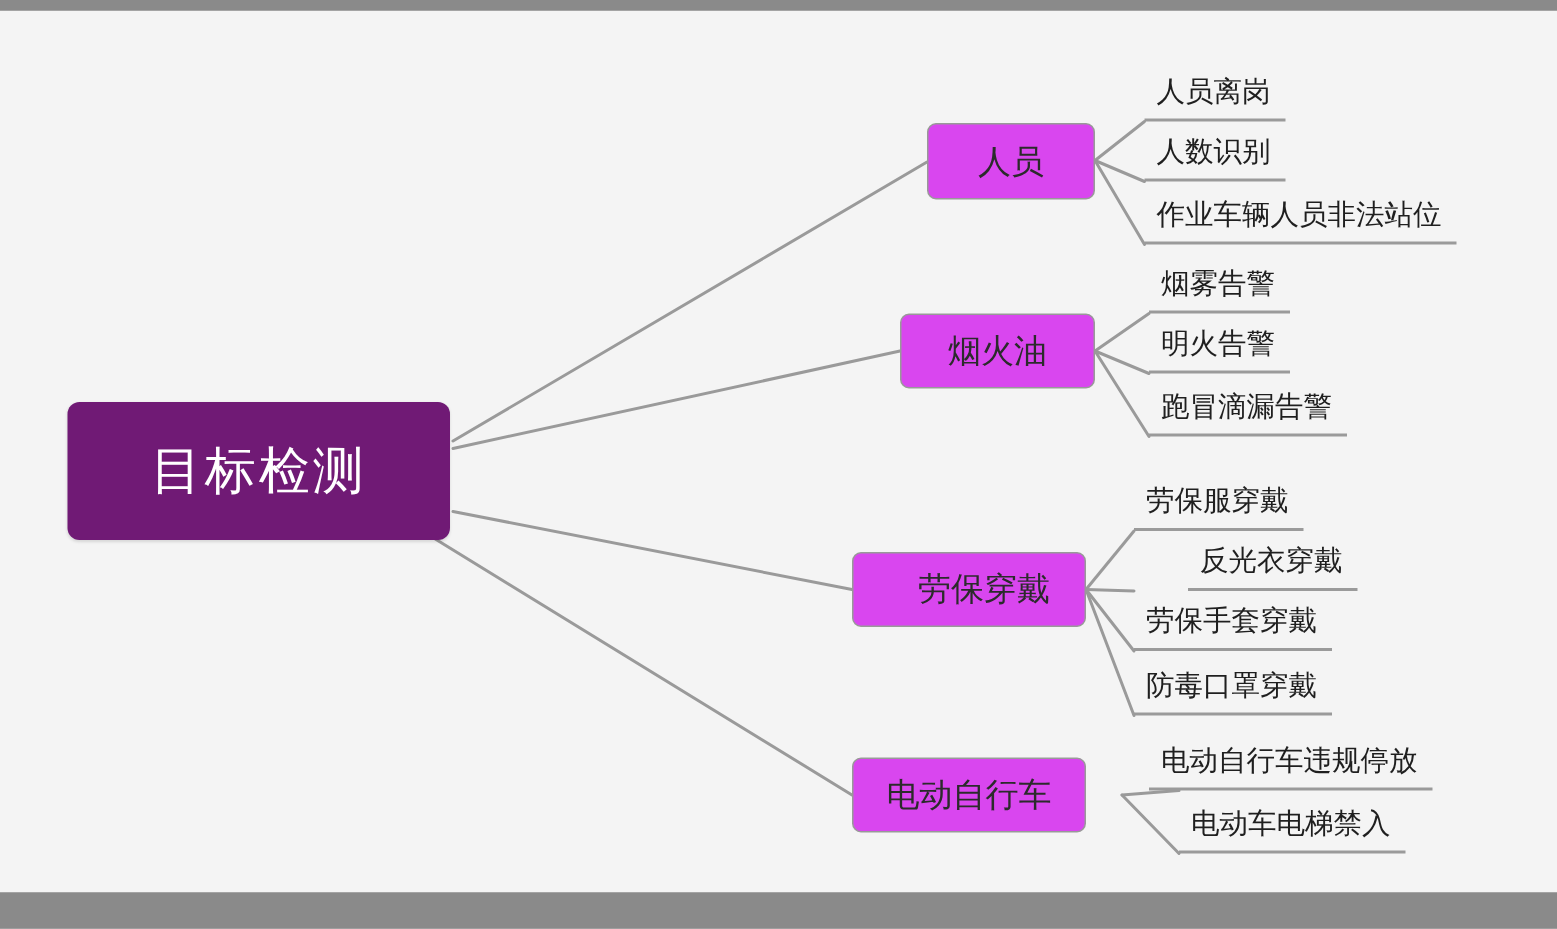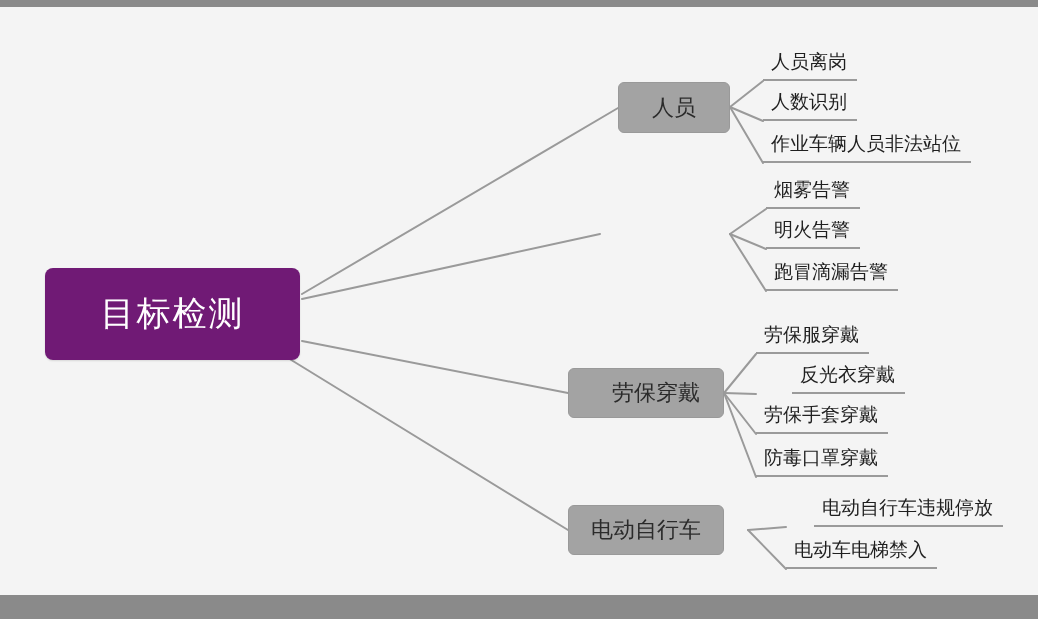--- a/index.html
+++ b/index.html
@@ -34,21 +34,21 @@
   .node.root{
     left:45px;top:268px;width:255px;height:92px;
     background:#701a75;
     border-radius:8px;
     color:#ffffff;
     font-size:34px;
     letter-spacing:2px;
     box-shadow:0 1px 2px rgba(0,0,0,0.12);
   }
   .node.branch{
-    background:#a3a3a3;
+    background:#d946ef;
     border:1.5px solid #999999;
     border-radius:6px;
     color:#2b2b2b;
     font-size:22px;
   }
   .node.b1{left:618px;top:82px;width:112px;height:51px;}
   .node.b2{left:600px;top:209px;width:130px;height:50px;}
   .node.b3{left:568px;top:368px;width:156px;height:50px;padding-left:20px;}
   .node.b4{left:568px;top:505px;width:156px;height:50px;}
 
@@ -90,31 +90,32 @@
     <line x1="724" y1="393" x2="756" y2="434"></line>
     <line x1="724" y1="393" x2="756" y2="477"></line>
 
     <line x1="748" y1="530" x2="786" y2="527"></line>
     <line x1="748" y1="530" x2="786" y2="569"></line>
   </svg>
 
   <div class="node root">目标检测</div>
 
   <div class="node branch b1">人员</div>
+  <div class="node branch b2">烟火油</div>
   <div class="node branch b3">劳保穿戴</div>
   <div class="node branch b4">电动自行车</div>
 
   <div class="leaf" style="left:763px;top:50px;">人员离岗</div>
   <div class="leaf" style="left:763px;top:90px;">人数识别</div>
   <div class="leaf" style="left:763px;top:132px;">作业车辆人员非法站位</div>
 
   <div class="leaf" style="left:766px;top:178px;">烟雾告警</div>
   <div class="leaf" style="left:766px;top:218px;">明火告警</div>
   <div class="leaf" style="left:766px;top:260px;">跑冒滴漏告警</div>
 
   <div class="leaf" style="left:756px;top:323px;">劳保服穿戴</div>
   <div class="leaf" style="left:792px;top:363px;">反光衣穿戴</div>
   <div class="leaf" style="left:756px;top:403px;">劳保手套穿戴</div>
   <div class="leaf" style="left:756px;top:446px;">防毒口罩穿戴</div>
 
-  <div class="leaf" style="left:814px;top:496px;">电动自行车违规停放</div>
+  <div class="leaf" style="left:766px;top:496px;">电动自行车违规停放</div>
   <div class="leaf" style="left:786px;top:538px;">电动车电梯禁入</div>
 </div>
 
 </body></html>

